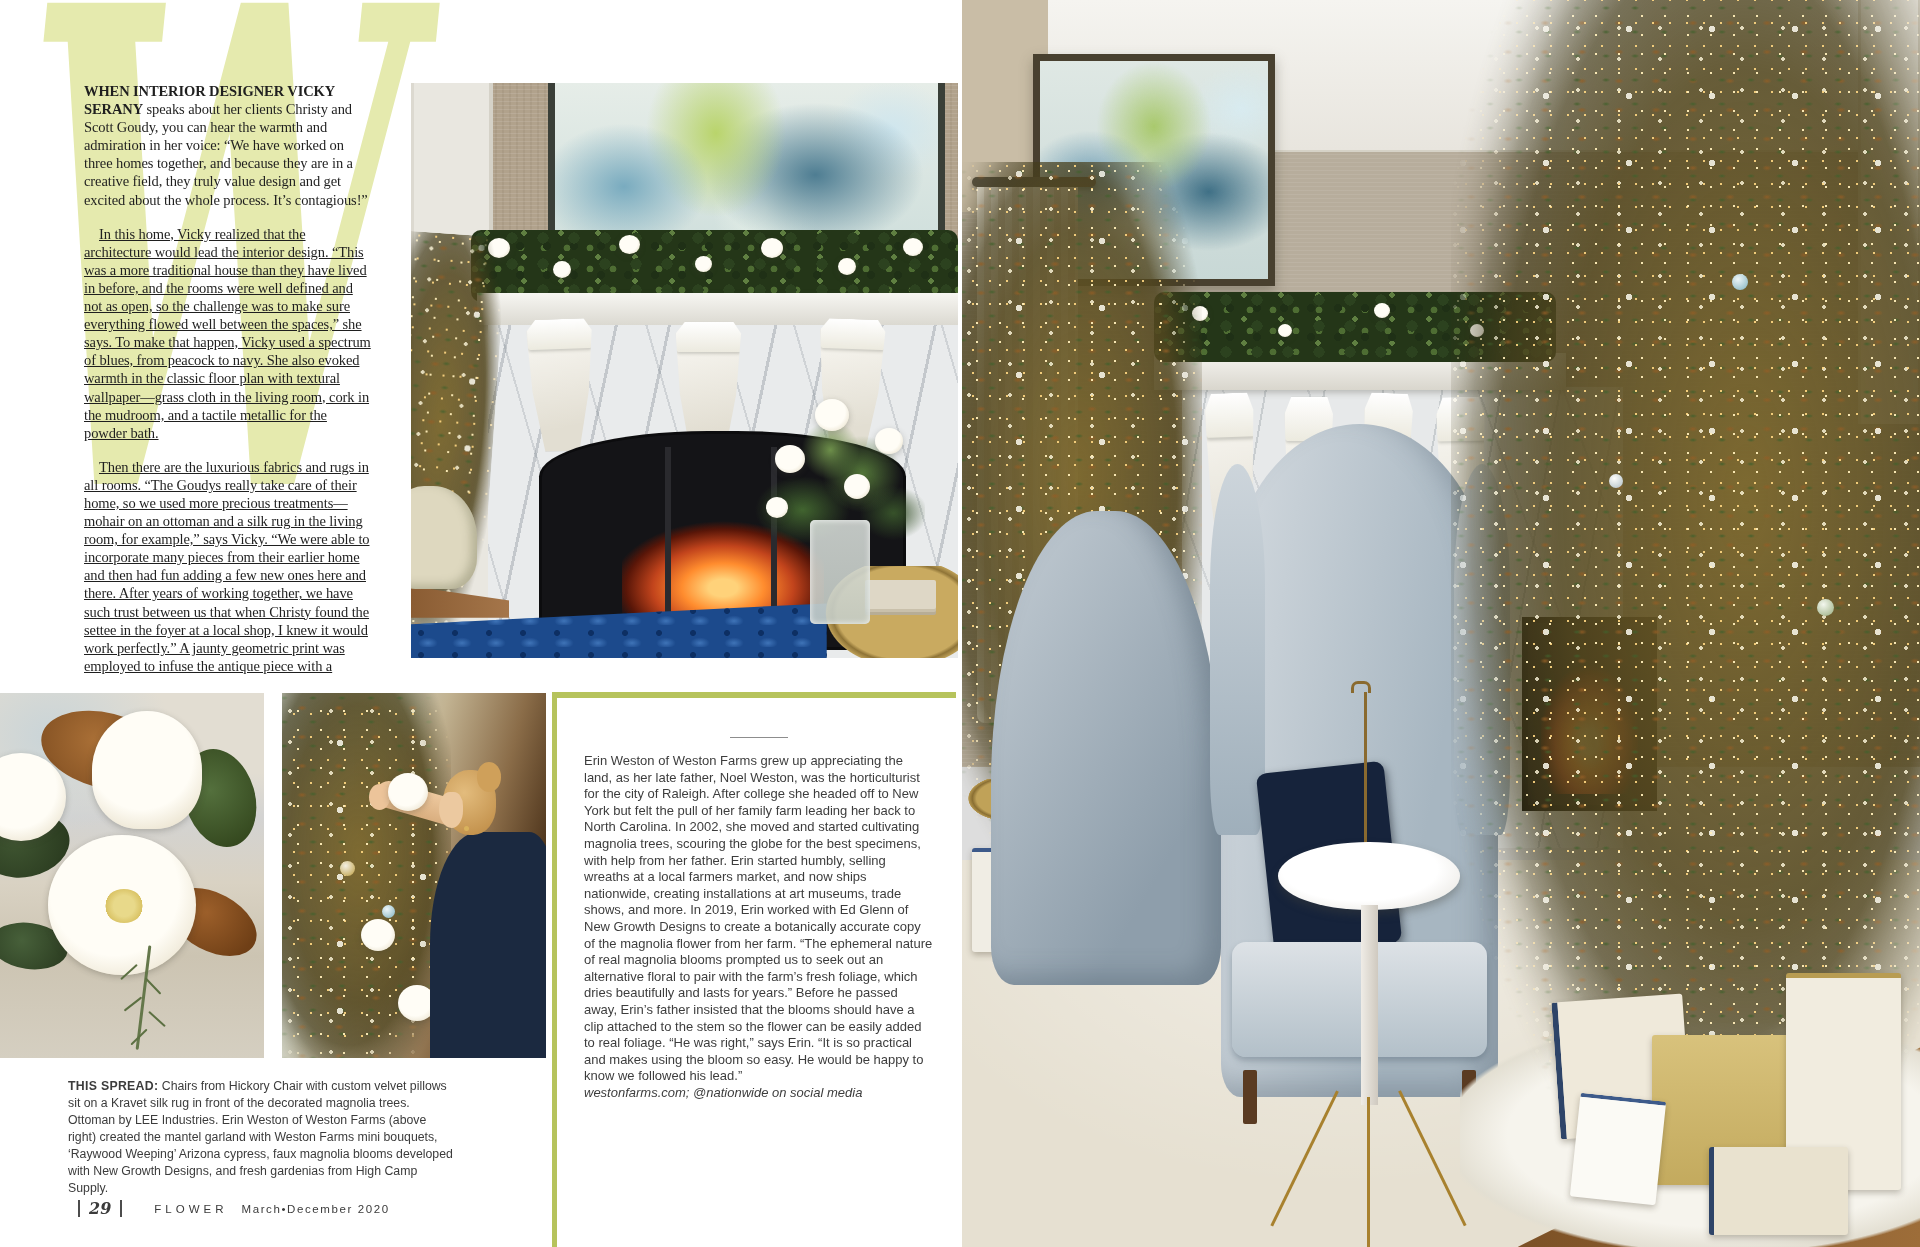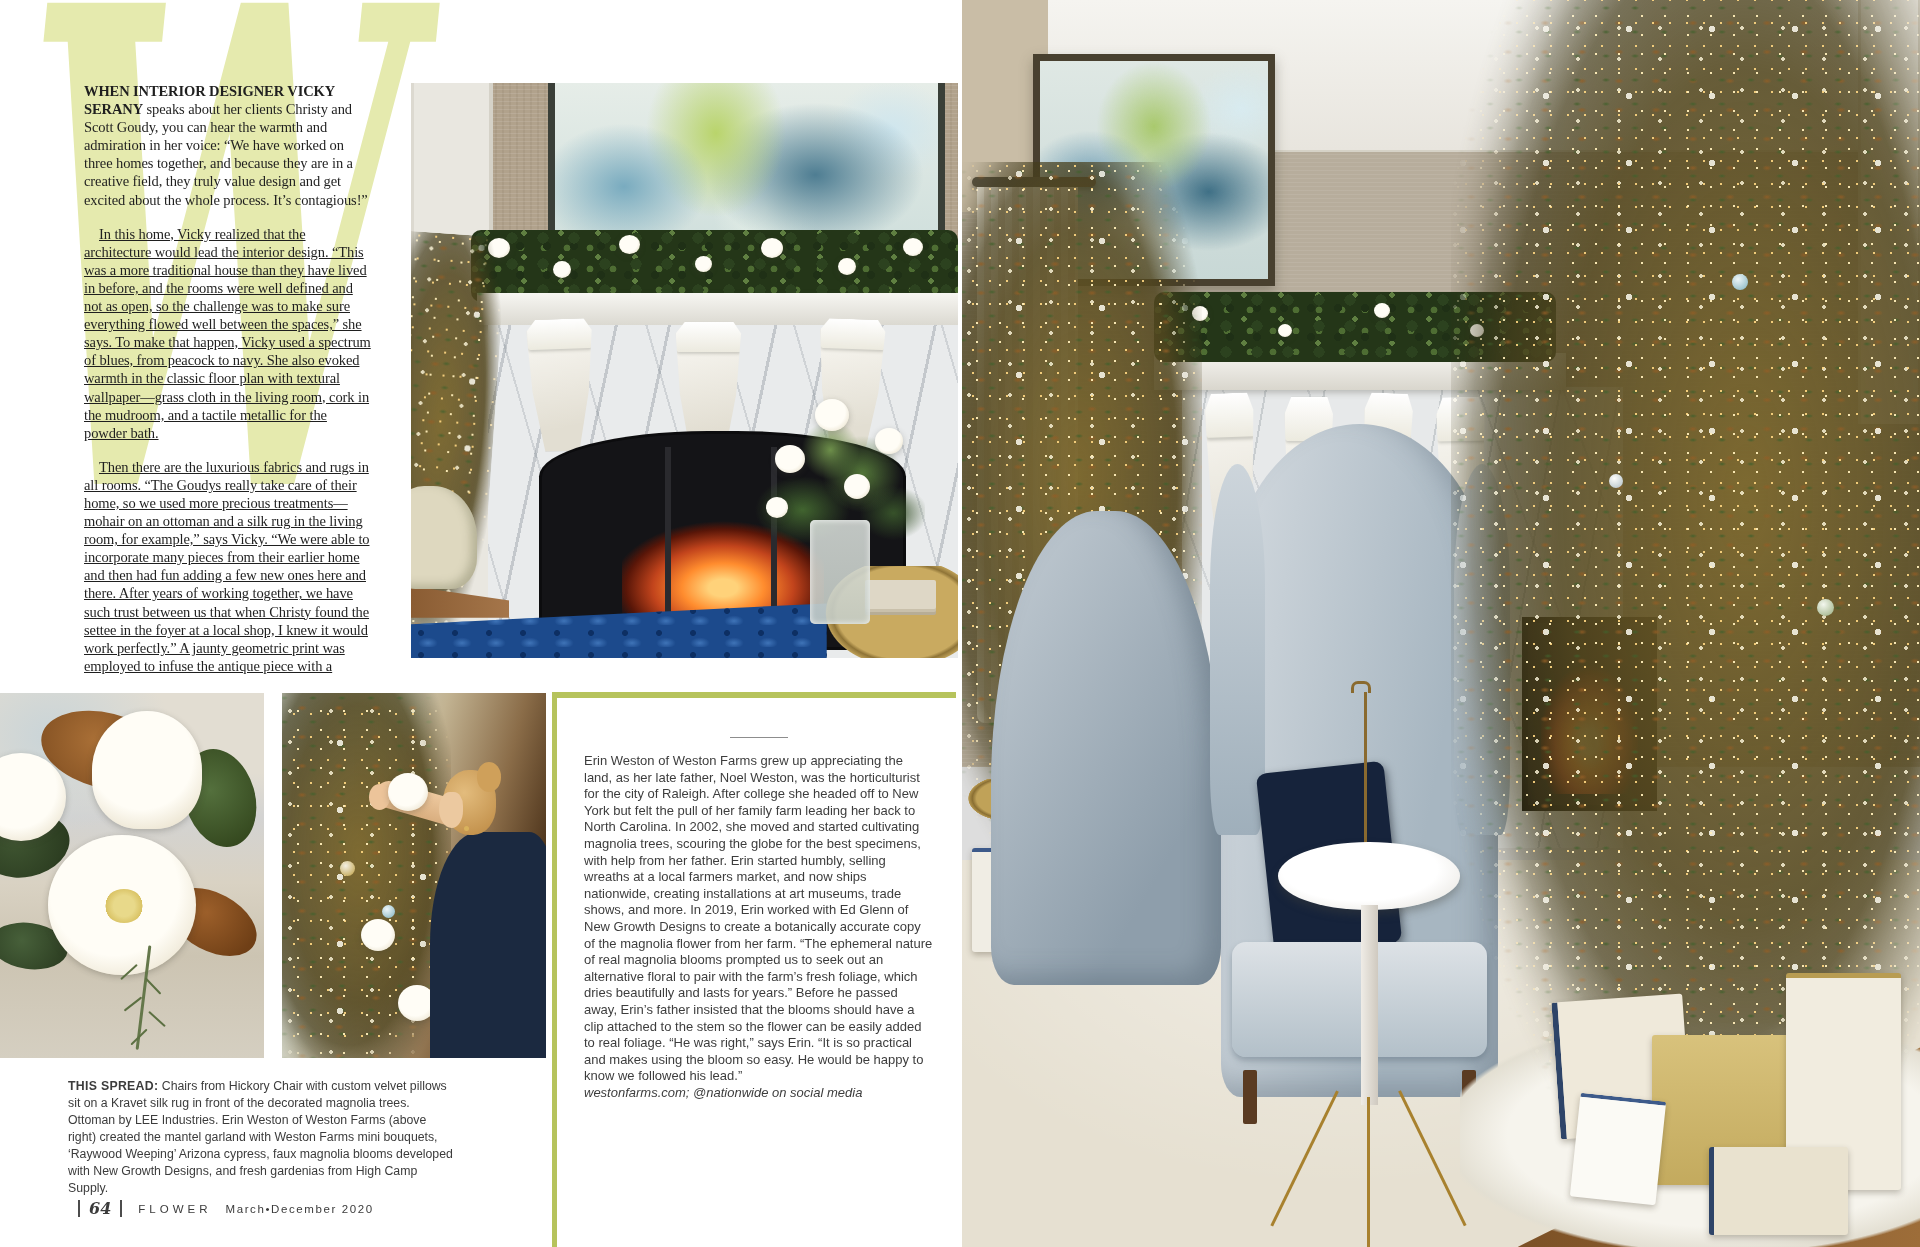--- a/index.html
+++ b/index.html
@@ -30,21 +30,21 @@
 
   
   .caption{position:absolute;left:68px;top:1078px;width:388px;z-index:2;
            font-family:"Liberation Sans",sans-serif;font-size:12.3px;line-height:17px;color:#3c3c3c;}
   .caption b{letter-spacing:.3px;}
 
   
   .footer{position:absolute;left:78px;top:1199px;display:flex;align-items:center;z-index:2;color:#3b3b3b;}
   .f-bar{width:2px;height:17px;background:#4c4c4c;}
   .f-num{font-family:"DejaVu Serif",serif;font-style:italic;font-weight:bold;font-size:16px;margin:0 9px;}
-  .f-mag{font-family:"Liberation Sans",sans-serif;font-size:11.5px;letter-spacing:4px;margin-left:16px;}
+  .f-mag{font-family:"Liberation Sans",sans-serif;font-size:11.5px;letter-spacing:4px;margin-left:32px;}
   .f-issue{font-family:"Liberation Sans",sans-serif;font-size:11.5px;letter-spacing:1.6px;margin-left:14px;}
 
   
   .bloom{position:absolute;border-radius:50%;
          background:radial-gradient(circle at 45% 40%,#fffdf6 55%,#ece5d2 82%,#d8d1bc 100%);
          box-shadow:0 2px 6px rgba(60,60,50,.28);}
   .garland{background-color:#243618;
     background-image:
       radial-gradient(circle 8px at 10px 8px,#2c421f 70%,transparent 71%),
       radial-gradient(circle 6px at 22px 16px,#1f3016 70%,transparent 71%),
@@ -386,19 +386,19 @@
     <p class="sb-credit">westonfarms.com; @nationwide on social media</p>
   </div>
 
   <div class="caption">
     <b>THIS SPREAD:</b>
     <span>Chairs from Hickory Chair with custom velvet pillows sit on a Kravet silk rug in front of the decorated magnolia trees. Ottoman by LEE Industries. Erin Weston of Weston Farms (above right) created the mantel garland with Weston Farms mini bouquets, ‘Raywood Weeping’ Arizona cypress, faux magnolia blooms developed with New Growth Designs, and fresh gardenias from High Camp Supply.</span>
   </div>
 
   <div class="footer">
     <div class="f-bar"></div>
-    <div class="f-num">64</div>
+    <div class="f-num">29</div>
     <div class="f-bar"></div>
     <div class="f-mag">FLOWER</div>
     <div class="f-issue">March•December 2020</div>
   </div>
 
 </div>
 
 </body></html>

